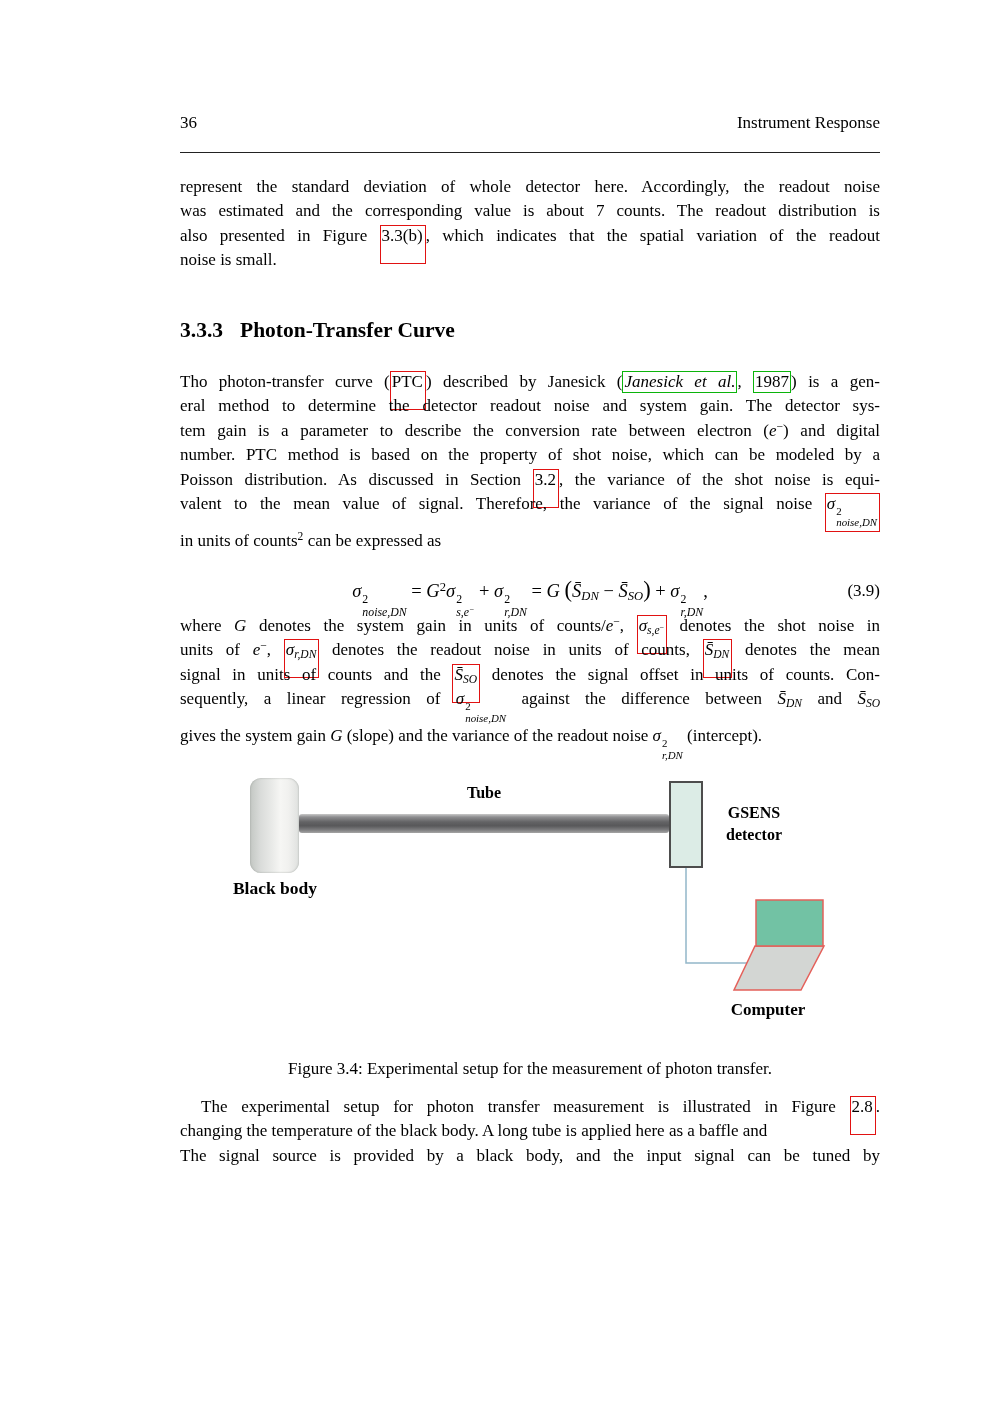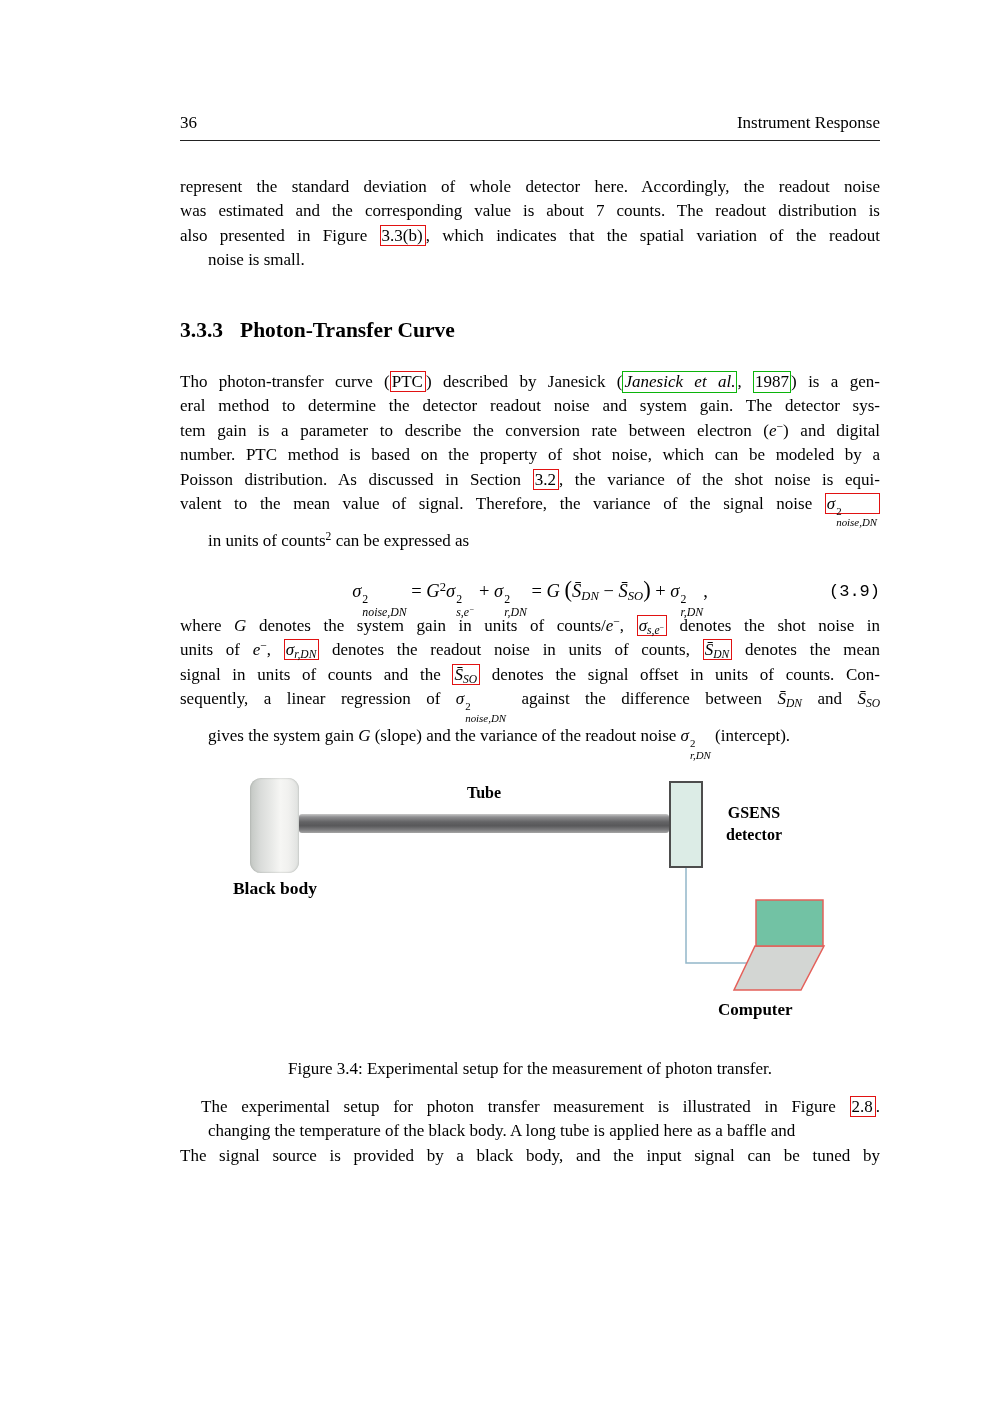--- a/index.html
+++ b/index.html
@@ -19,52 +19,52 @@
     position:relative;width:1000px;height:1414px;background:var(--background);
     margin:0 auto;color:var(--text);
     font-family:"Liberation Serif","DejaVu Serif",serif;font-size:17px;
     overflow:hidden;
   }
   .abs{position:absolute;}
   
   .header{
     left:180px;top:112px;width:700px;
     display:flex;justify-content:space-between;align-items:baseline;
-    line-height:21px;border-bottom:1.5px solid #222;padding-bottom:7px;
+    line-height:21px;border-bottom:1.5px solid #222;padding-bottom:19px;
   }
   
   .col{left:180px;width:700px;}
   .jline{
     line-height:24.4px;text-align:justify;text-align-last:justify;
     white-space:normal;
   }
-  .jline.lastline{text-align-last:left;margin-left:28px;}
+  .jline.lastline{text-align-last:left;}
   .jline.indent{text-indent:21px;}
   
   .heading{
     left:180px;width:700px;top:317px;
     font-weight:bold;font-size:21.5px;line-height:26px;
   }
   .heading .num{margin-right:17px;}
   
   .i{font-style:italic;}
   .sup{font-size:0.68em;vertical-align:0.48em;line-height:0;}
   .sub{font-size:0.68em;vertical-align:-0.22em;line-height:0;}
-  .rb{border:1px solid var(--accent_red);padding:0 2px 0 1px;}
+  .rb{border:1px solid var(--accent_red);padding:0 2px 18px 1px;}
   .gb{border:1px solid var(--accent_green);padding:0 1px 1px 1px;}
   .big{font-size:1.22em;line-height:0;}
   .ss{
     display:inline-flex;flex-direction:column;font-size:0.64em;line-height:1.08;
     vertical-align:-0.52em;text-align:left;padding-left:1px;
   }
   .ss-b{font-style:italic;}
   
   .eqrow{left:180px;width:700px;top:570px;height:42px;}
   .eqmath{text-align:center;font-size:18.5px;line-height:42px;}
-  .eqnum{position:absolute;right:0;top:50%;transform:translateY(-50%);font-size:17px;font-family:Liberation Mono, monospace;}
+  .eqnum{position:absolute;right:0;top:50%;transform:translateY(-50%);font-size:17px;}
   
   .figure{left:180px;top:770px;width:700px;height:280px;}
   .blackbody{
     position:absolute;left:70px;top:8px;width:49px;height:95px;border-radius:11px;
     background:linear-gradient(90deg,#c3c7c3 0%,#dadcda 22%,#e9eae8 45%,#f6f6f4 62%,#f1f1ef 78%,#dfe1df 100%);
     box-shadow:inset 0 0 2px rgba(130,135,130,.7);
   }
   .tube{
     position:absolute;left:119px;top:44px;width:370px;height:19px;border-radius:3px;
     background:linear-gradient(180deg,#c9c9c9 0%,#8e8e90 16%,#636365 42%,#58585a 62%,#7d7d7f 84%,#a5a5a5 100%);
@@ -73,21 +73,21 @@
     position:absolute;left:489px;top:11px;width:34px;height:87px;
     background:var(--detector_fill);border:2px solid var(--detector_border);
     box-sizing:border-box;
   }
   .fig-svg{position:absolute;left:0;top:0;}
   .fig-label{position:absolute;font-weight:bold;}
   .sans{font-family:Liberation Serif, serif;}
   .tube-label{left:119px;width:370px;top:14px;text-align:center;font-size:16px;}
   .blackbody-label{left:35px;width:120px;top:108px;text-align:center;font-size:17.5px;}
   .detector-label{left:528px;width:92px;top:32px;text-align:center;font-size:16px;line-height:22px;}
-  .computer-label{left:538px;width:100px;top:230px;font-size:17px;}
+  .computer-label{left:538px;width:100px;top:230px;text-align:center;font-size:17px;}
   
   .caption{left:180px;width:700px;top:1045px;text-align:center;line-height:24px;margin-top:12px;}
 </style>
 </head>
 <body>
 
 <div class="page">
 
   <div class="abs header">
     <span>36</span>

